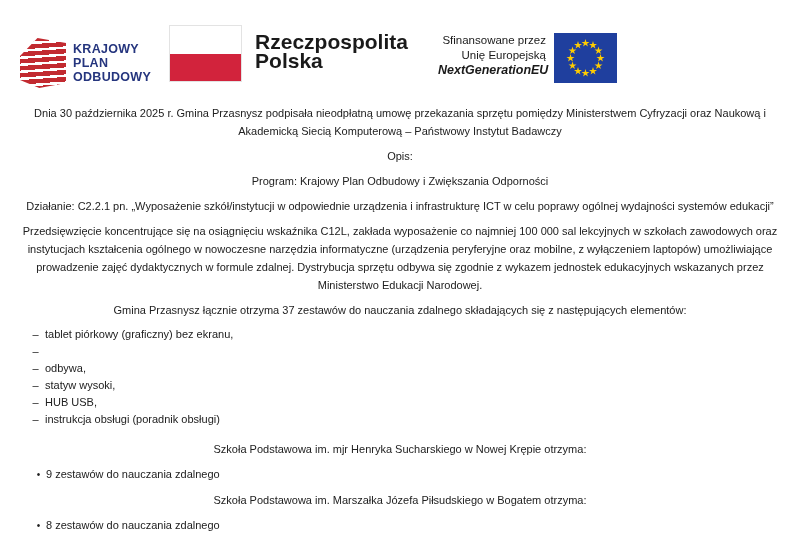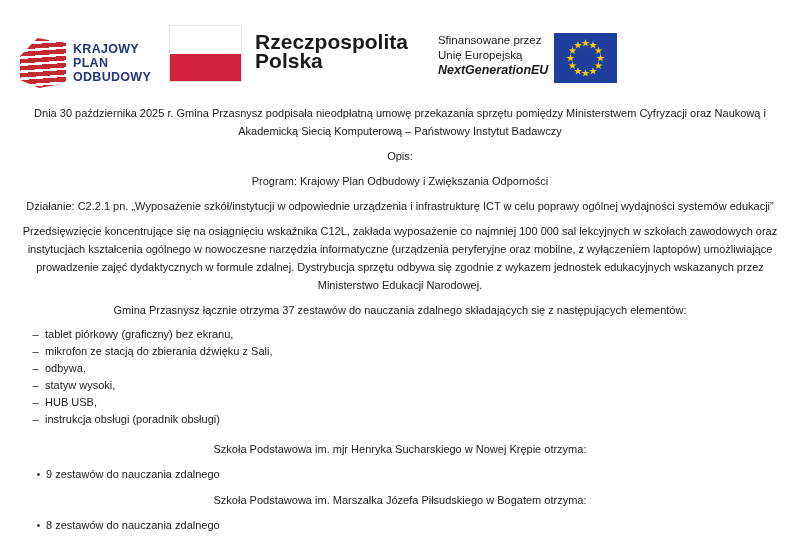--- a/index.html
+++ b/index.html
@@ -45,21 +45,21 @@
   .pl-flag .red   { flex:1; background:#d2233c; }
   .pl-name {
     margin:2px 0 0 13px;
     font-size:21px;
     font-weight:600;
     line-height:19px;
     color:#1a1a1a;
   }
   .eu-block { display:flex; align-items:flex-start; margin:3px 0 0 30px; }
   .eu-text {
-    text-align:left;
+    text-align:right;
     font-size:11.5px;
     line-height:15px;
     color:#1a1a1a;
     width:108px;
   }
   .eu-text .bold { font-weight:bold; font-size:12.5px;font-style:italic; }
   .eu-flag { margin-left:8px; display:block; }
 
   
   .doc { padding:4px 8px 0 8px;text-align:center; }
@@ -138,21 +138,20 @@
     <p>Przedsięwzięcie koncentrujące się na osiągnięciu wskaźnika C12L, zakłada wyposażenie co najmniej 100 000 sal lekcyjnych w szkołach zawodowych oraz instytucjach kształcenia ogólnego w nowoczesne narzędzia informatyczne (urządzenia peryferyjne oraz mobilne, z wyłączeniem laptopów) umożliwiające prowadzenie zajęć dydaktycznych w formule zdalnej. Dystrybucja sprzętu odbywa się zgodnie z wykazem jednostek edukacyjnych wskazanych przez Ministerstwo Edukacji Narodowej.</p>
     <p> Gmina Przasnysz łącznie otrzyma 37 zestawów do nauczania zdalnego składających się z następujących elementów:</p>
 
     <ul class="kit-list" id="kit-list">
         <li>
           <span class="marker">–</span>
           <span>tablet piórkowy (graficzny) bez ekranu,</span>
         </li>
         <li>
           <span class="marker">–</span>
-          <span>mikrofon ze stacją do zbierania dźwięku z Sali,</span>
         </li>
         <li>
           <span class="marker">–</span>
           <span>odbywa,</span>
         </li>
         <li>
           <span class="marker">–</span>
           <span>statyw wysoki,</span>
         </li>
         <li>

